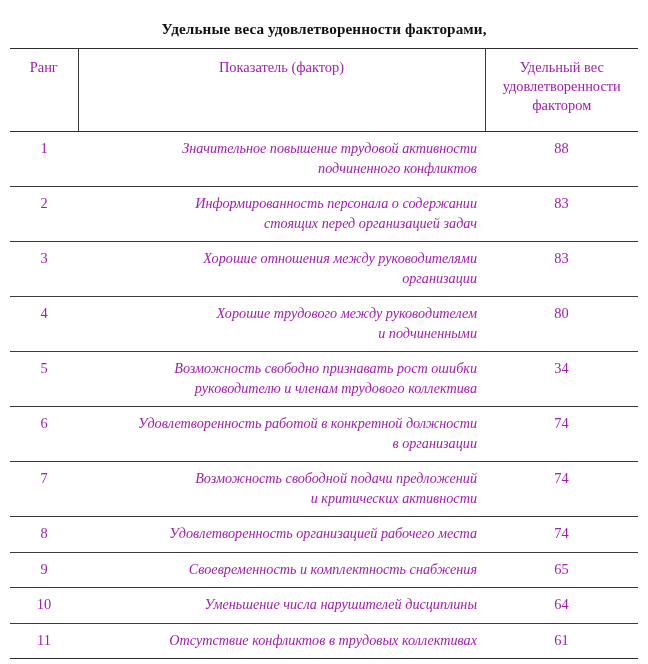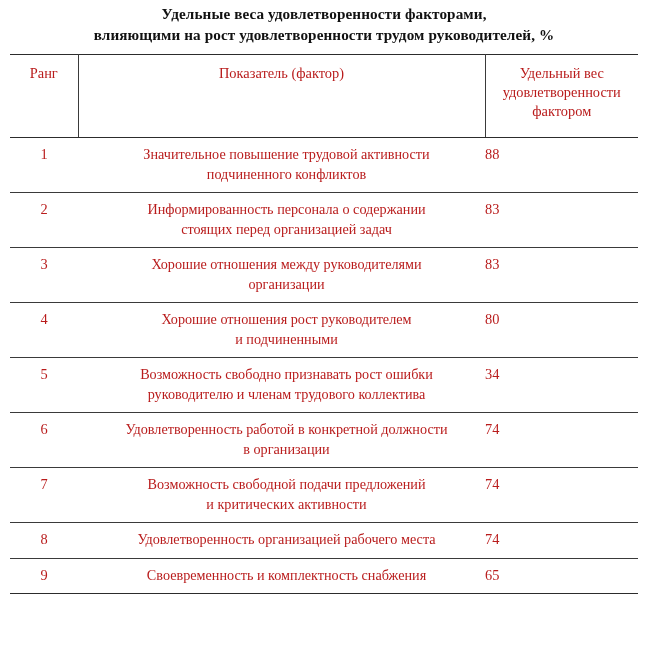--- a/index.html
+++ b/index.html
@@ -19,20 +19,21 @@
     position: relative;
     width: 648px;
     height: 664px;
     box-sizing: border-box;
   }
 
   
   .title-block {
     padding-top: 3px;
     text-align: center;
+    margin-top: 15px;
   }
   .title-line {
     font-weight: bold;
     font-size: 15.2px;
     line-height: 21px;
     letter-spacing: 0.1px;
     color: #111111;
     white-space: nowrap;
   }
 
@@ -40,21 +41,21 @@
   .table-wrap {
     margin: 0 auto;
     width: 628px;       
     margin-top: 9px;
   }
   table.data-table {
     width: 628px;
     border-collapse: collapse;
     table-layout: fixed;
     font-size: 14.2px;
-    color: #b91c1c;
+    color: #a21caf;
   }
   table.data-table col.col-rank  { width: 68px;  }
   table.data-table col.col-name  { width: 407px; }
   table.data-table col.col-value { width: 153px; }
 
   
   table.data-table thead tr th {
     border-top: 1.6px solid #2c2c2c;
     border-bottom: 1.3px solid #2c2c2c;
   }
@@ -82,37 +83,38 @@
   tbody td {
     vertical-align: top;
     line-height: 19.5px;
     padding: 7px 0 8px 0;
   }
   td.cell-rank {
     text-align: center;
     font-size: 14.4px;
   }
   td.cell-name {
-    text-align: center;
+    text-align: right;
     padding-left: 18px;
     padding-right: 8px;
+    font-style: italic;
   }
   td.cell-value {
+    text-align: center;
     font-size: 14.4px;
   }
   .factor-line { display: block; white-space: nowrap; }
 </style>
 </head>
 <body>
 
 <div class="page">
 
   <div class="title-block">
     <div class="title-line">Удельные веса удовлетворенности факторами,</div>
-    <div class="title-line">влияющими на рост удовлетворенности трудом руководителей, %</div>
   </div>
 
   <div class="table-wrap">
     <table class="data-table">
       <colgroup>
         <col class="col-rank">
         <col class="col-name">
         <col class="col-value">
       </colgroup>
       <thead>
@@ -147,21 +149,21 @@
             <td class="cell-rank">3</td>
             <td class="cell-name">
               <span class="factor-line">Хорошие отношения между руководителями</span>
               <span class="factor-line">организации</span>
             </td>
             <td class="cell-value">83</td>
           </tr>
           <tr>
             <td class="cell-rank">4</td>
             <td class="cell-name">
-              <span class="factor-line">Хорошие отношения рост руководителем</span>
+              <span class="factor-line">Хорошие трудового между руководителем</span>
               <span class="factor-line">и подчиненными</span>
             </td>
             <td class="cell-value">80</td>
           </tr>
           <tr>
             <td class="cell-rank">5</td>
             <td class="cell-name">
               <span class="factor-line">Возможность свободно признавать рост ошибки</span>
               <span class="factor-line">руководителю и членам трудового коллектива</span>
             </td>
@@ -189,18 +191,32 @@
               <span class="factor-line">Удовлетворенность организацией рабочего места</span>
             </td>
             <td class="cell-value">74</td>
           </tr>
           <tr>
             <td class="cell-rank">9</td>
             <td class="cell-name">
               <span class="factor-line">Своевременность и комплектность снабжения</span>
             </td>
             <td class="cell-value">65</td>
+          </tr>
+          <tr>
+            <td class="cell-rank">10</td>
+            <td class="cell-name">
+              <span class="factor-line">Уменьшение числа нарушителей дисциплины</span>
+            </td>
+            <td class="cell-value">64</td>
+          </tr>
+          <tr>
+            <td class="cell-rank">11</td>
+            <td class="cell-name">
+              <span class="factor-line">Отсутствие конфликтов в трудовых коллективах</span>
+            </td>
+            <td class="cell-value">61</td>
           </tr>
         </tbody>
     </table>
   </div>
 
 </div>
 
 </body></html>

